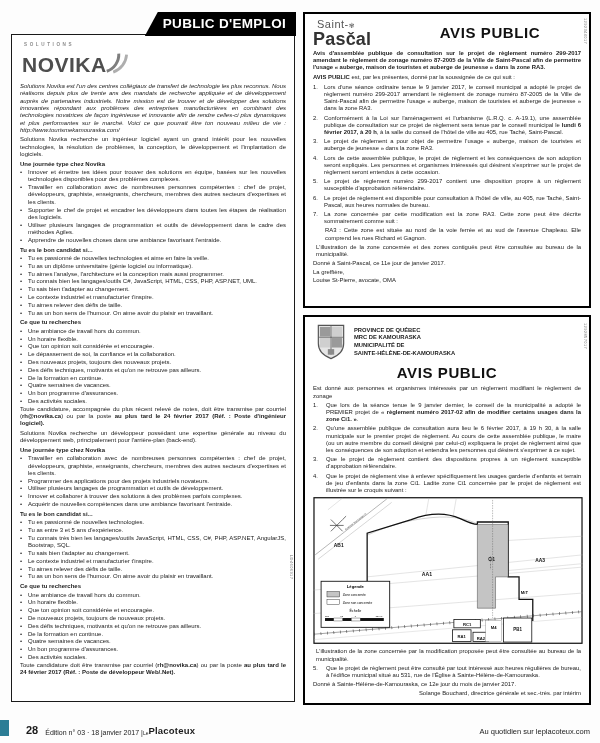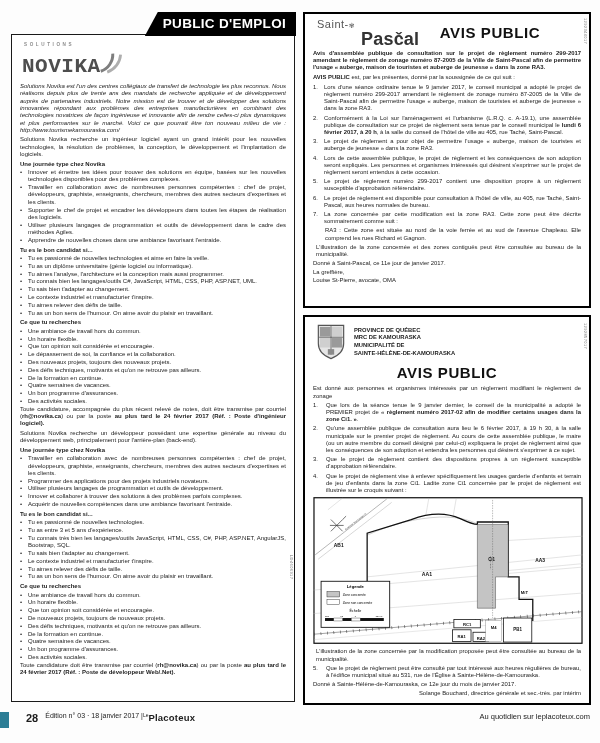--- a/index.html
+++ b/index.html
@@ -20,41 +20,41 @@
   }
   .novika-box{
     position:absolute;top:22px;left:1px;width:284px;height:668px;
     border:1.4px solid #1a1a1a;background:#fff;box-sizing:border-box;
     padding:6px 8px 5px 8px;overflow:hidden;
   }
   .nv{font-size:6px;line-height:1.22;text-align:justify;}
   .nv p{margin:0 0 2px 0;}
   .nv-logo{position:relative;height:38px;margin:1px 0 3px 2px;}
   .nv-sol{font-size:4.6px;letter-spacing:2.6px;color:#8d8d8d;font-weight:bold;display:block;margin-left:2px;}
-  .nv-name{font-size:21px;font-weight:bold;color:#4e4e4e;letter-spacing:.5px;line-height:.92;display:inline-block;font-family:Liberation Mono, monospace;}
+  .nv-name{font-size:21px;font-weight:bold;color:#4e4e4e;letter-spacing:.5px;line-height:.92;display:inline-block;}
   .nv-swoosh{position:relative;top:2px;left:-3px;}
   .intro{font-style:italic;}
   .h-big{font-size:11.5px;font-weight:bold;text-align:center;margin:4px 0 2.5px;letter-spacing:.3px;}
   .sec-title{font-weight:bold;margin:2.5px 0 1px;text-align:left;}
   .bl{display:flex;margin-bottom:.5px;}
   .bl::before{content:"•";flex:none;width:8px;}
   .bl-body{flex:1;text-align:justify;}
   .closing{margin:2.5px 0;}
   
   .sp-box{
     position:absolute;left:303px;top:12px;width:288px;height:296px;
     border:2.6px solid #000;background:#fff;box-sizing:border-box;
     padding:5px 8px;overflow:hidden;
   }
   .sp{font-size:5.9px;line-height:1.22;text-align:justify;color:#222;}
   .sp-head{display:flex;align-items:center;margin:0 0 2px 0;}
   .sp-logo{width:86px;position:relative;line-height:1;}
   .sp-logo-top{font-size:11px;letter-spacing:.5px;color:#555;margin-left:4px;}
   .sp-flower{font-size:7px;color:#777;}
-  .sp-logo-name{font-size:18px;font-weight:bold;color:#333;letter-spacing:.2px;margin-left:48px;}
+  .sp-logo-name{font-size:18px;font-weight:bold;color:#333;letter-spacing:.2px;}
   .avis-title{flex:1;text-align:center;font-size:15px;font-weight:bold;letter-spacing:.6px;color:#111;}
   .sp-introb{font-weight:bold;margin:2px 0;}
   .lead{margin:2.5px 0;}
   .ni{display:flex;margin:2px 0;}
   .ni-n{flex:none;width:11px;}
   .ni-b{flex:1;text-align:justify;}
   .ra3{margin:1.5px 0 1.5px 12px;text-align:justify;}
   .illus{margin:2px 0 2px 3px;}
   .plain{margin:2px 0;text-align:left;}
   
@@ -64,21 +64,21 @@
     padding:5px 8px;overflow:hidden;
   }
   .shk{font-size:5.9px;line-height:1.22;text-align:justify;color:#222;}
   .shk-head{display:flex;align-items:center;gap:7px;margin:1px 0 2px 2px;}
   .shk-head-lines{font-size:5.8px;font-weight:bold;line-height:1.3;text-align:left;}
   .shk-title{text-align:center;font-size:15px;font-weight:bold;letter-spacing:.6px;margin:3px 0 3px;color:#111;}
   .shk .ni-n{width:13px;}
   .mapwrap{margin:2.5px 0;}
   .sig{text-align:right;margin-top:1px;}
   
-  .footer{position:absolute;left:0;top:712px;width:600px;height:24px;display:flex;align-items:flex-start;}
+  .footer{position:absolute;left:0;top:712px;width:600px;height:24px;display:flex;align-items:flex-end;}
   .accent{width:9px;height:16px;background:#2c7d95;flex:none;}
   .pgnum{font-weight:bold;font-size:11px;margin:0 7px 0 17px;}
   .ed{font-size:7px;color:#222;}
   .brand-le{font-size:5px;vertical-align:1px;}
   .brand{font-weight:bold;font-size:9.5px;letter-spacing:.2px;}
   .foot-right{margin-left:auto;margin-right:10px;font-size:7.5px;color:#222;}
   
   .adcode{position:absolute;writing-mode:vertical-rl;font-size:4px;color:#777;letter-spacing:.4px;}
   .adcode.sp{right:2px;top:4px;}
   .adcode.shk{right:2px;top:6px;}

